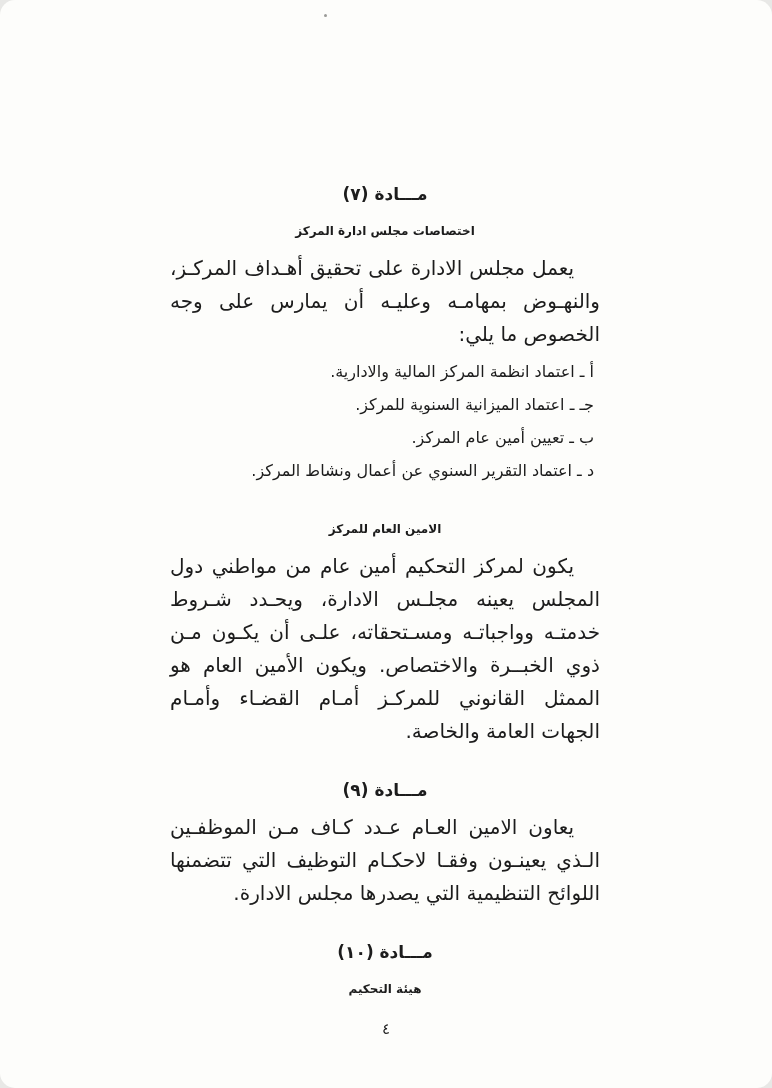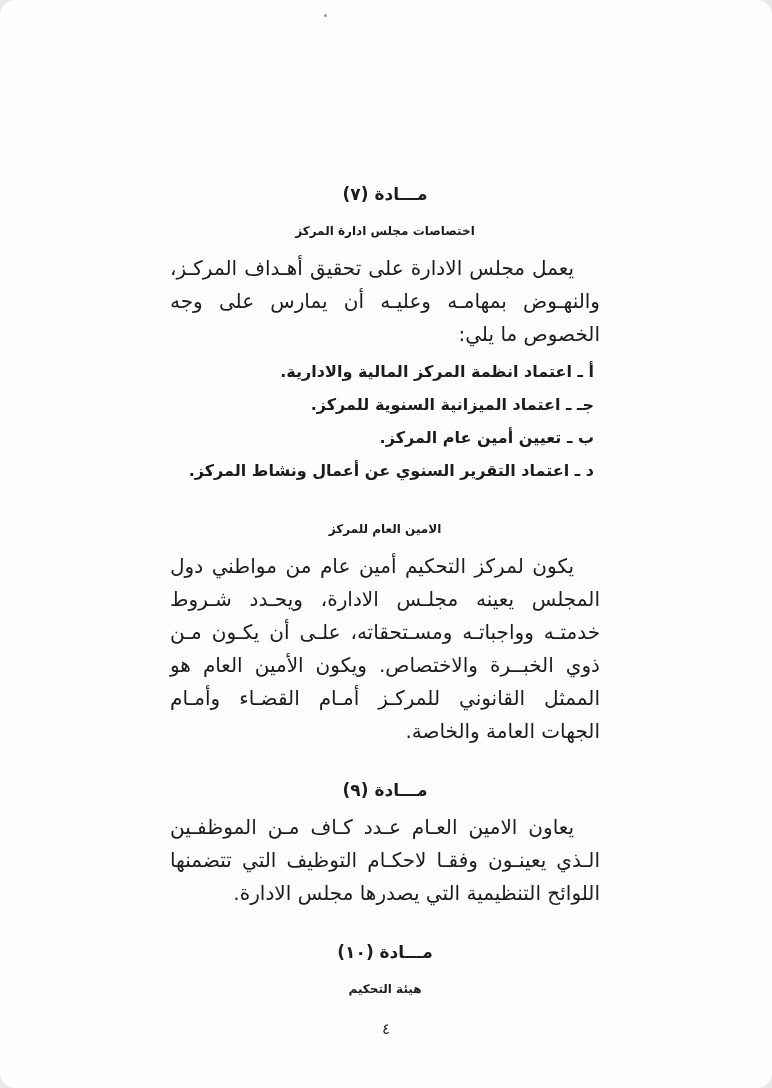--- a/index.html
+++ b/index.html
@@ -54,21 +54,20 @@
   }
   .body-text {
     margin: 4px;
     font-size: 20px;
     line-height: 33px;
     text-align: justify;
     text-indent: 26px;
   }
   .list {
     margin-top: 2px;
-    font-weight: bold;
   }
   .list-item {
     margin: 0;
     padding-right: 10px;
     font-size: 16px;
     line-height: 33px;
     text-align: right;
   }
   .page-number {
     position: absolute;

